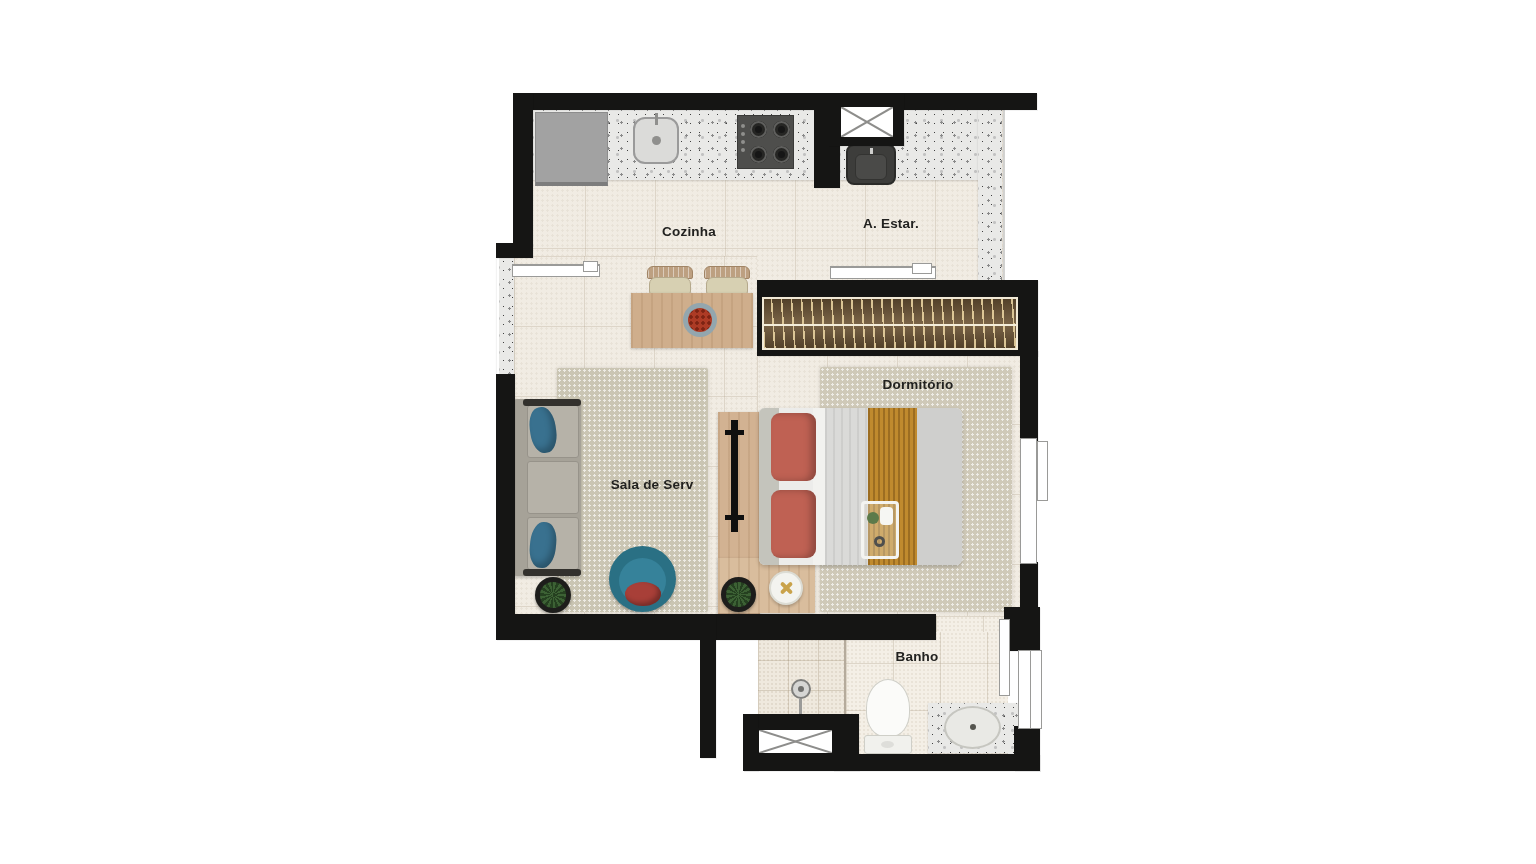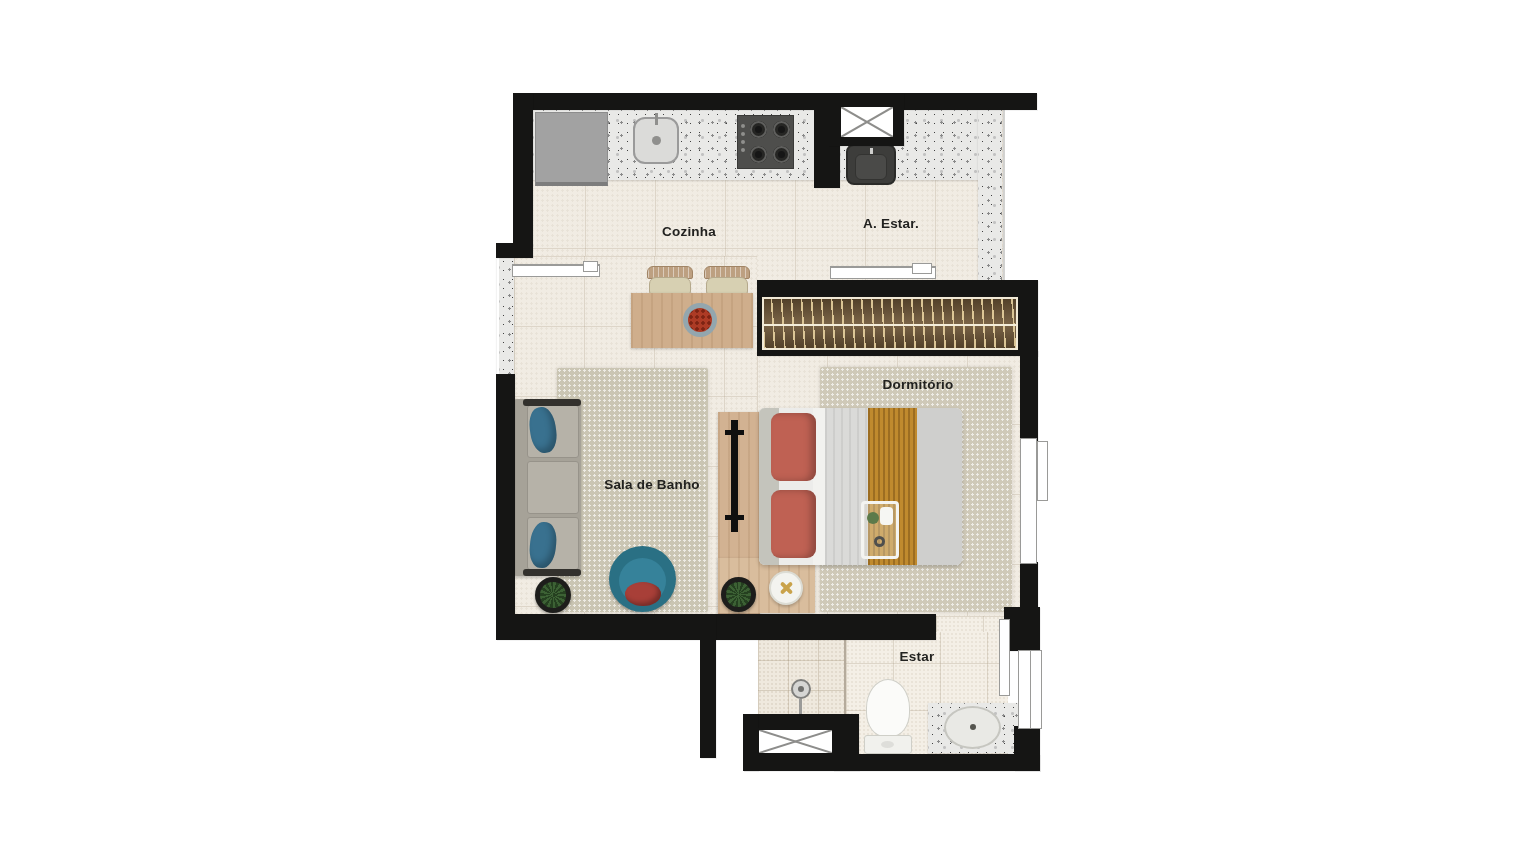--- a/index.html
+++ b/index.html
@@ -285,17 +285,17 @@
   <div class="win" style="left:912px;top:263px;width:20px;height:11px;"></div>
   <div class="win" style="left:1020px;top:438px;width:17px;height:126px;"></div>
   <div class="win" style="left:1037px;top:441px;width:11px;height:60px;"></div>
   <div class="win" style="left:1018px;top:650px;width:24px;height:79px;">
     <div style="left:11px;top:0;width:1px;height:100%;background:#9a9a98;"></div>
   </div>
   <div class="win" style="left:999px;top:619px;width:11px;height:77px;"></div>
 
   <div class="label" style="left:629px;top:224px;width:120px;">Cozinha</div>
   <div class="label" style="left:831px;top:216px;width:120px;">A. Estar.</div>
-  <div class="label" style="left:572px;top:477px;width:160px;">Sala de Banho</div>
+  <div class="label" style="left:572px;top:477px;width:160px;">Sala de Serv</div>
   <div class="label" style="left:838px;top:377px;width:160px;">Dormitório</div>
-  <div class="label" style="left:857px;top:649px;width:120px;">Estar</div>
+  <div class="label" style="left:857px;top:649px;width:120px;">Banho</div>
 
 </div>
 
 </body></html>

